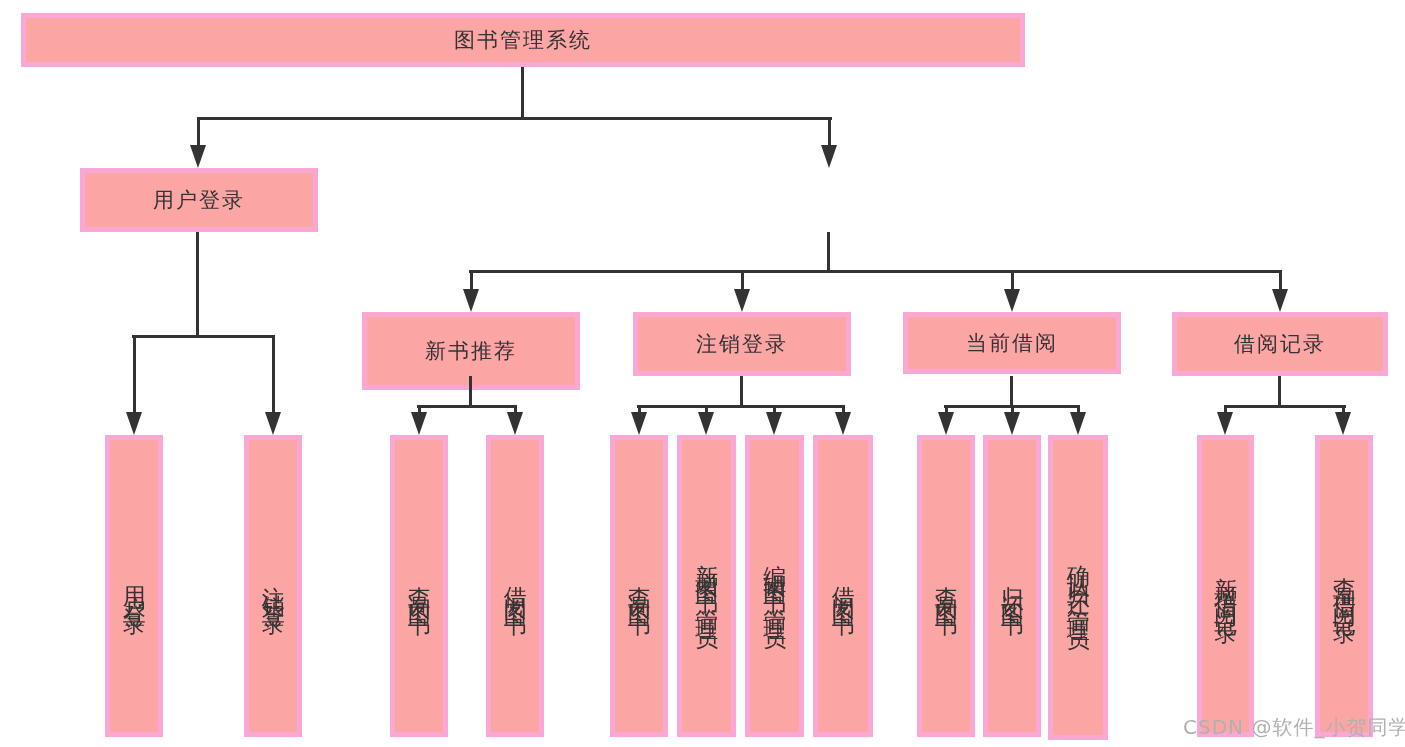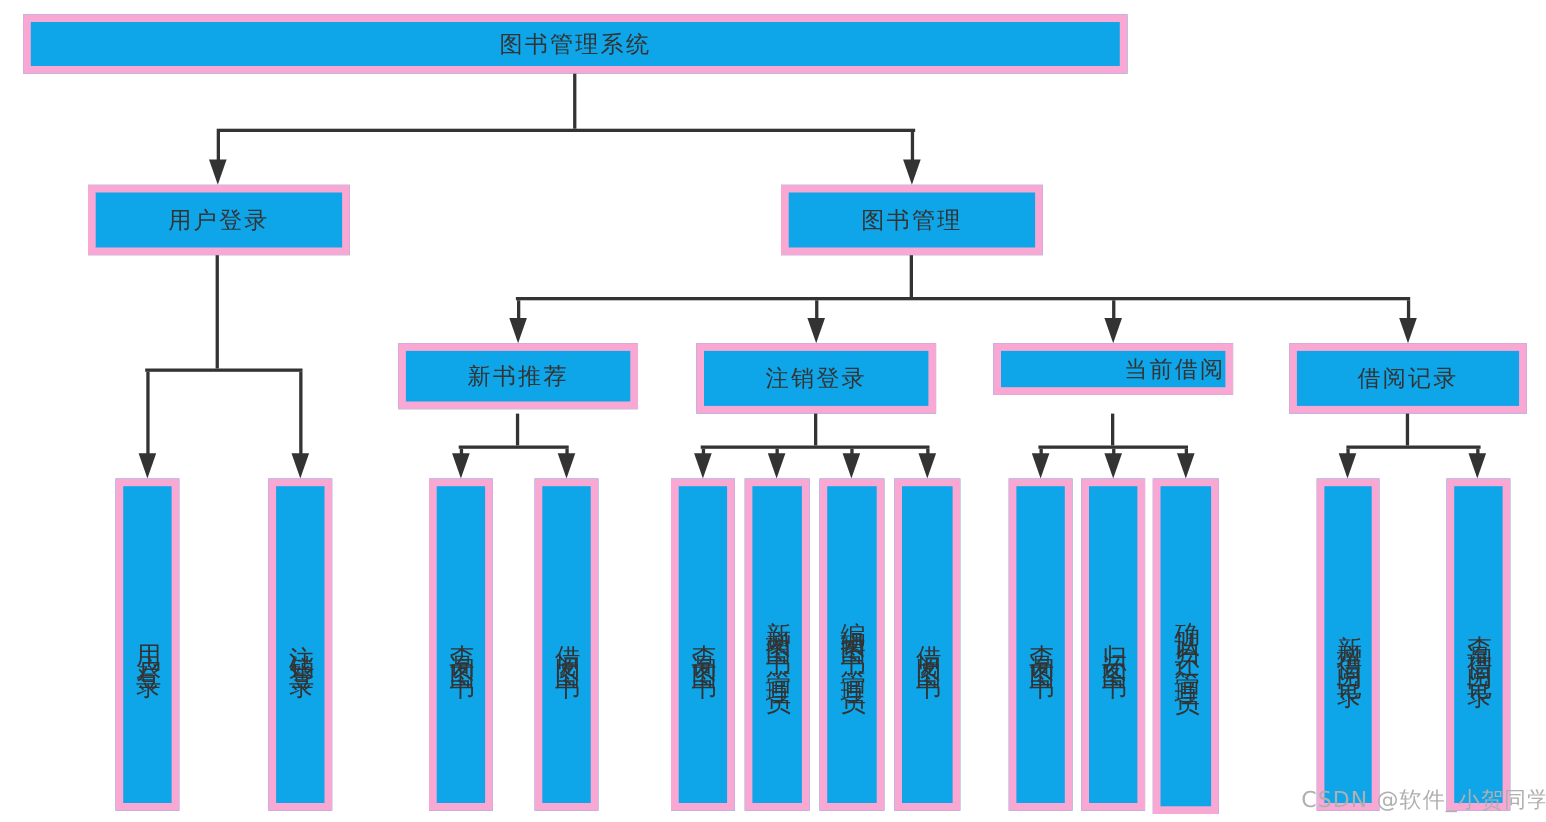--- a/index.html
+++ b/index.html
@@ -6,22 +6,22 @@
   #canvas{
     position:relative;
     width:1405px;height:747px;
     background:#ffffff;
     overflow:hidden;
     font-family:"DejaVu Sans","Liberation Sans",sans-serif;
   }
   .node{
     position:absolute;
     box-sizing:border-box;
-    background:#0ea5e9;
-    border:7px solid #f9a8d4;
+    background:#fca5a5;
+    border:5px solid #f9a8d4;
     display:flex;
     align-items:center;
     justify-content:center;
     color:#333333;
   }
   .node.h .lbl{
     font-size:21px;
     letter-spacing:2px;
     white-space:nowrap;
   }
@@ -30,23 +30,23 @@
     text-orientation:mixed;
     font-size:23px;
     letter-spacing:9px;
     line-height:1.1;
     white-space:nowrap;
   }
   
   #b-root  {left:21px;  top:13px;  width:1004px;height:54px;}
   #b-user  {left:80px;  top:168px; width:238px; height:64px;}
   #b-mgmt  {left:710px; top:168px; width:238px; height:64px;}
-  #b-rec   {left:362px; top:312px; width:218px; height:60px;}
+  #b-rec   {left:362px; top:312px; width:218px; height:78px;}
   #b-bor   {left:633px; top:312px; width:218px; height:64px;}
-  #b-cur   {left:903px; top:312px; width:218px; height:47px;justify-content:flex-end;}
+  #b-cur   {left:903px; top:312px; width:218px; height:62px;}
   #b-rcd   {left:1172px;top:312px; width:216px; height:64px;}
   #l-login {left:105px; top:435px; width:58px;  height:302px;}
   #l-logout{left:244px; top:435px; width:58px;  height:302px;}
   #l-recq  {left:390px; top:435px; width:58px;  height:302px;}
   #l-recb  {left:486px; top:435px; width:58px;  height:302px;}
   #l-bbq   {left:610px; top:435px; width:58px;  height:302px;}
   #l-bba   {left:677px; top:435px; width:59px;  height:302px;}
   #l-bbe   {left:745px; top:435px; width:59px;  height:302px;}
   #l-bbb   {left:813px; top:435px; width:60px;  height:302px;}
   #l-cbq   {left:917px; top:435px; width:58px;  height:302px;}
@@ -78,23 +78,20 @@
 <body>
 
 <div id="canvas">
 
   <div class="node h" id="b-root">
     <span class="lbl">图书管理系统</span>
   </div>
 
   <div class="node h" id="b-user">
     <span class="lbl">用户登录</span>
-  </div>
-  <div class="node h" id="b-mgmt">
-    <span class="lbl">图书管理</span>
   </div>
 
   <div class="node h" id="b-rec">
     <span class="lbl">新书推荐</span>
   </div>
   <div class="node h" id="b-bor">
     <span class="lbl">注销登录</span>
   </div>
   <div class="node h" id="b-cur">
     <span class="lbl">当前借阅</span>

